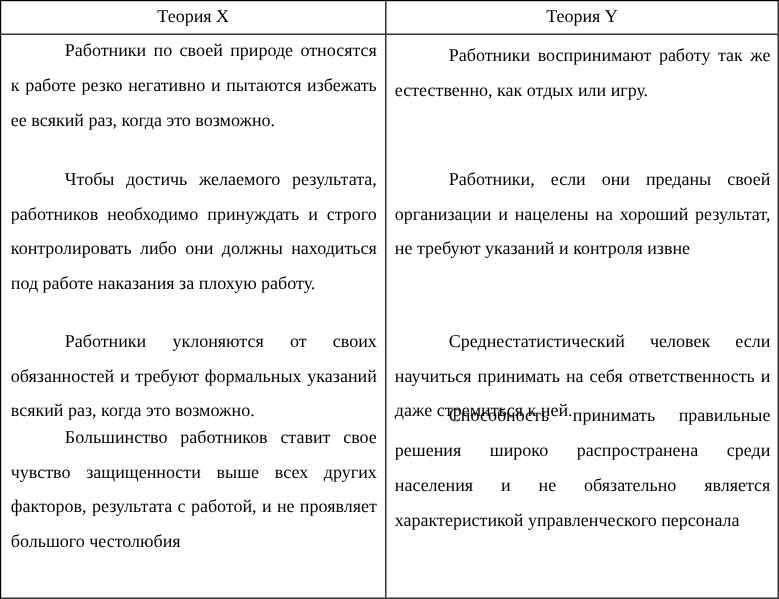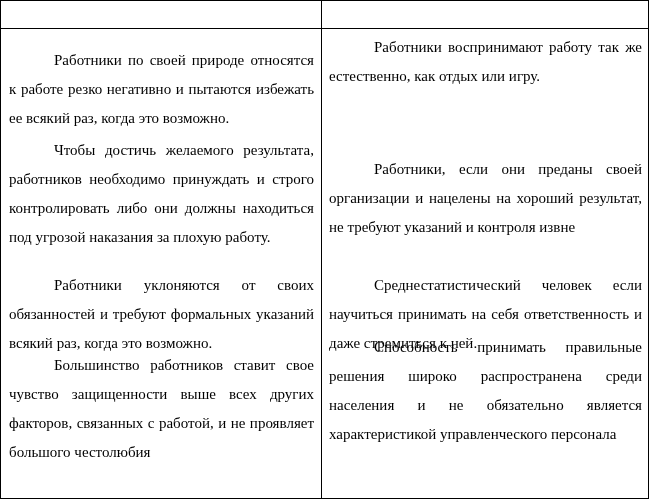--- a/index.html
+++ b/index.html
@@ -67,27 +67,29 @@
       text-align-last: left;
     }
   </style>
 </head>
 <body>
 
 <div class="table">
   <div class="divider-v"></div>
   <div class="divider-h"></div>
 
+  <div class="header-cell hc-left">Теория X</div>
+  <div class="header-cell hc-right">Теория Y</div>
 
   <div class="col col-left">
-    <p class="para" style="top:17px;">Работники по своей природе относятся к работе резко негативно и пытаются избежать ее всякий раз, когда это возможно.</p>
-    <p class="para" style="top:107px;">Чтобы достичь желаемого результата, работников необходимо принуждать и строго контролировать либо они должны находиться под угрозой наказания за плохую работу.</p>
+    <p class="para" style="top:0px;">Работники по своей природе относятся к работе резко негативно и пытаются избежать ее всякий раз, когда это возможно.</p>
+    <p class="para" style="top:107px;">Чтобы достичь желаемого результата, работников необходимо принуждать и строго контролировать либо они должны находиться под работе наказания за плохую работу.</p>
     <p class="para" style="top:242px;">Работники уклоняются от своих обязанностей и требуют формальных указаний всякий раз, когда это возможно.</p>
-    <p class="para" style="top:322px;">Большинство работников ставит свое чувство защищенности выше всех других факторов, связанных с работой, и не проявляет большого честолюбия</p>
+    <p class="para" style="top:322px;">Большинство работников ставит свое чувство защищенности выше всех других факторов, результата с работой, и не проявляет большого честолюбия</p>
   </div>
 
   <div class="col col-right">
     <p class="para" style="top:4px;">Работники воспринимают работу так же естественно, как отдых или игру.</p>
-    <p class="para" style="top:107px;margin-top:19px;">Работники, если они преданы своей организации и нацелены на хороший результат, не требуют указаний и контроля извне</p>
+    <p class="para" style="top:107px;">Работники, если они преданы своей организации и нацелены на хороший результат, не требуют указаний и контроля извне</p>
     <p class="para" style="top:242px;">Среднестатистический человек если научиться принимать на себя ответственность и даже стремиться к ней.</p>
     <p class="para" style="top:304px;">Способность принимать правильные решения широко распространена среди населения и не обязательно является характеристикой управленческого персонала</p>
   </div>
 </div>
 
 </body></html>

